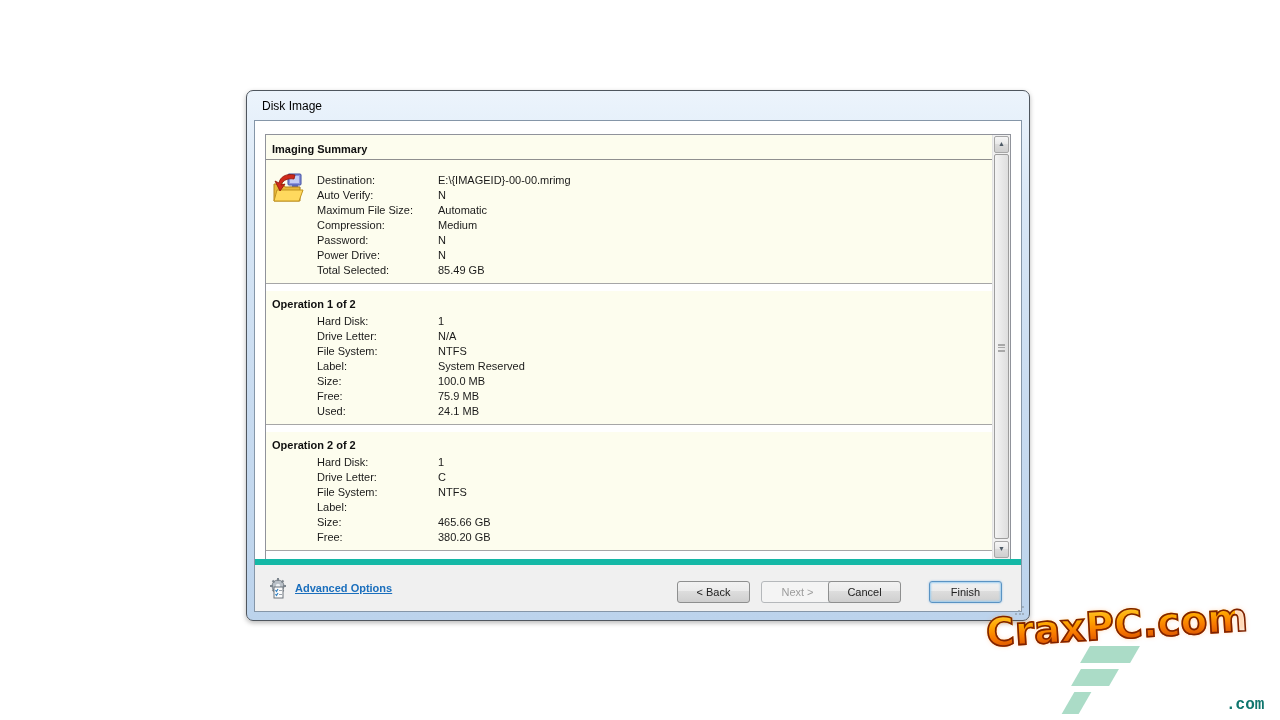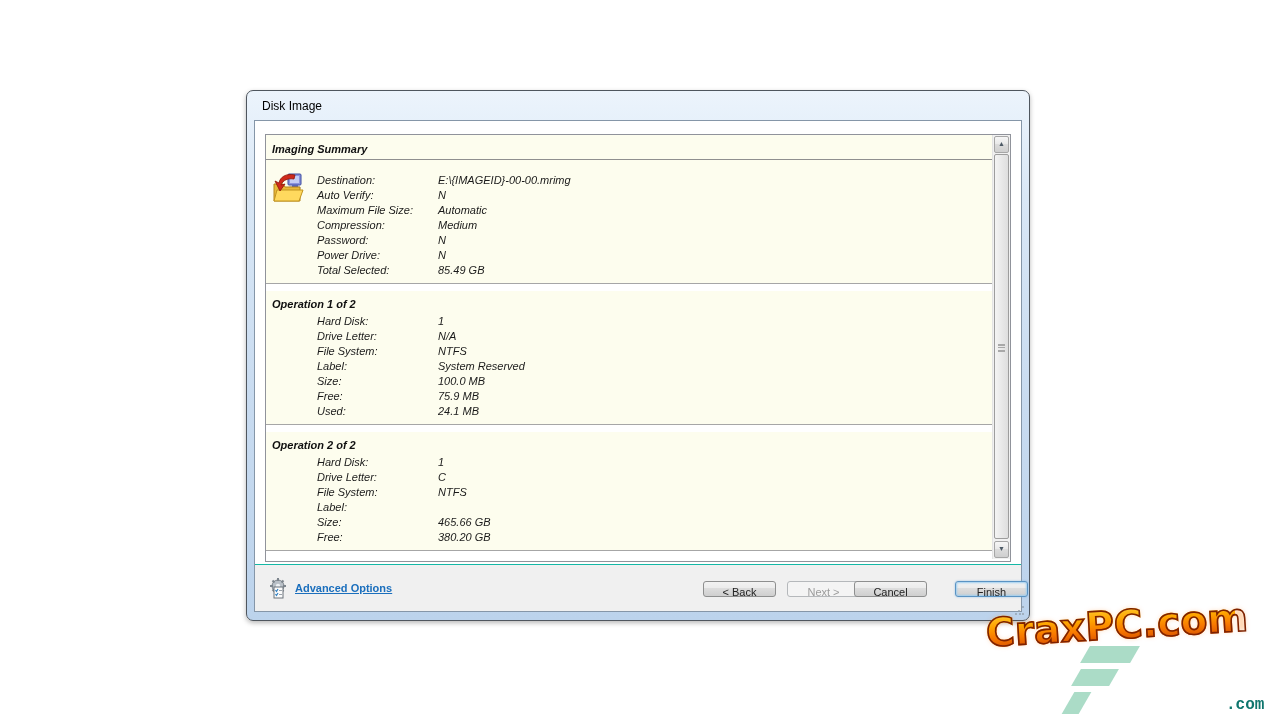--- a/index.html
+++ b/index.html
@@ -24,21 +24,21 @@
   .client{
     position:absolute;left:7px;top:29px;right:7px;bottom:8px;
     background:#ffffff;border:1px solid #8596a8;
   }
 
   
   .panel{
     position:absolute;left:10px;top:13px;width:744px;height:426px;
     background:#ffffff;border:1px solid #90939b;overflow:hidden;
   }
-  .sections{position:absolute;left:0;top:0;width:726px;height:100%;overflow:hidden;font-style:italic;}
+  .sections{position:absolute;left:0;top:0;width:726px;height:100%;overflow:hidden;}
   .section{
     background:#fdfdee;border-bottom:1px solid #a6a6a6;margin-bottom:7px;
     position:relative;padding-bottom:5px;
   }
   .section-header{
     font-weight:bold;font-size:11px;color:#101010;
     padding:6px 6px 3px 6px;height:14px;line-height:14px;
   }
   .section:first-child .section-header{
     border-bottom:1px solid #8f8f8f;margin-bottom:13px;padding-top:7px;
@@ -68,33 +68,32 @@
   }
   .sb-grip{
     position:absolute;left:3px;right:3px;top:50%;height:1px;
     border-top:1px solid #a8a8a8;
     box-shadow:0 3px 0 #a8a8a8,0 -3px 0 #a8a8a8;
   }
 
   
   .footer{
     position:absolute;left:0;right:0;bottom:0;height:46px;
-    background:#f0f0f0;border-top:1px solid #14b8a6;
+    background:#f0f0f0;border-top:6px solid #14b8a6;
   }
   .adv{position:absolute;left:12px;top:12px;height:22px;display:flex;align-items:center;}
   .adv-icon{width:22px;height:22px;margin-right:6px;position:relative;}
   .adv-link{
     color:#1b6fbd;font-weight:bold;font-size:11px;text-decoration:underline;cursor:pointer;
   }
   .btn{
-    position:absolute;top:16px;width:73px;height:16px;box-sizing:border-box;
+    position:absolute;top:16px;width:73px;height:22px;box-sizing:border-box;
     font-size:11px;text-align:center;line-height:20px;color:#222;
     border:1px solid #8e8f8f;border-radius:3px;cursor:default;
     background:linear-gradient(180deg,#f2f2f2,#ebebeb 45%,#dddddd 46%,#cfcfcf);
-    margin-left:26px;
   }
   .btn-back{left:422px;}
   .btn-next{left:506px;}
   .btn-cancel{left:573px;}
   .btn-finish{left:674px;}
   .btn.disabled{
     background:#f4f4f4;border-color:#b5b8bb;color:#9c9c9c;
   }
   .btn.focused{
     border-color:#5a93c3;

